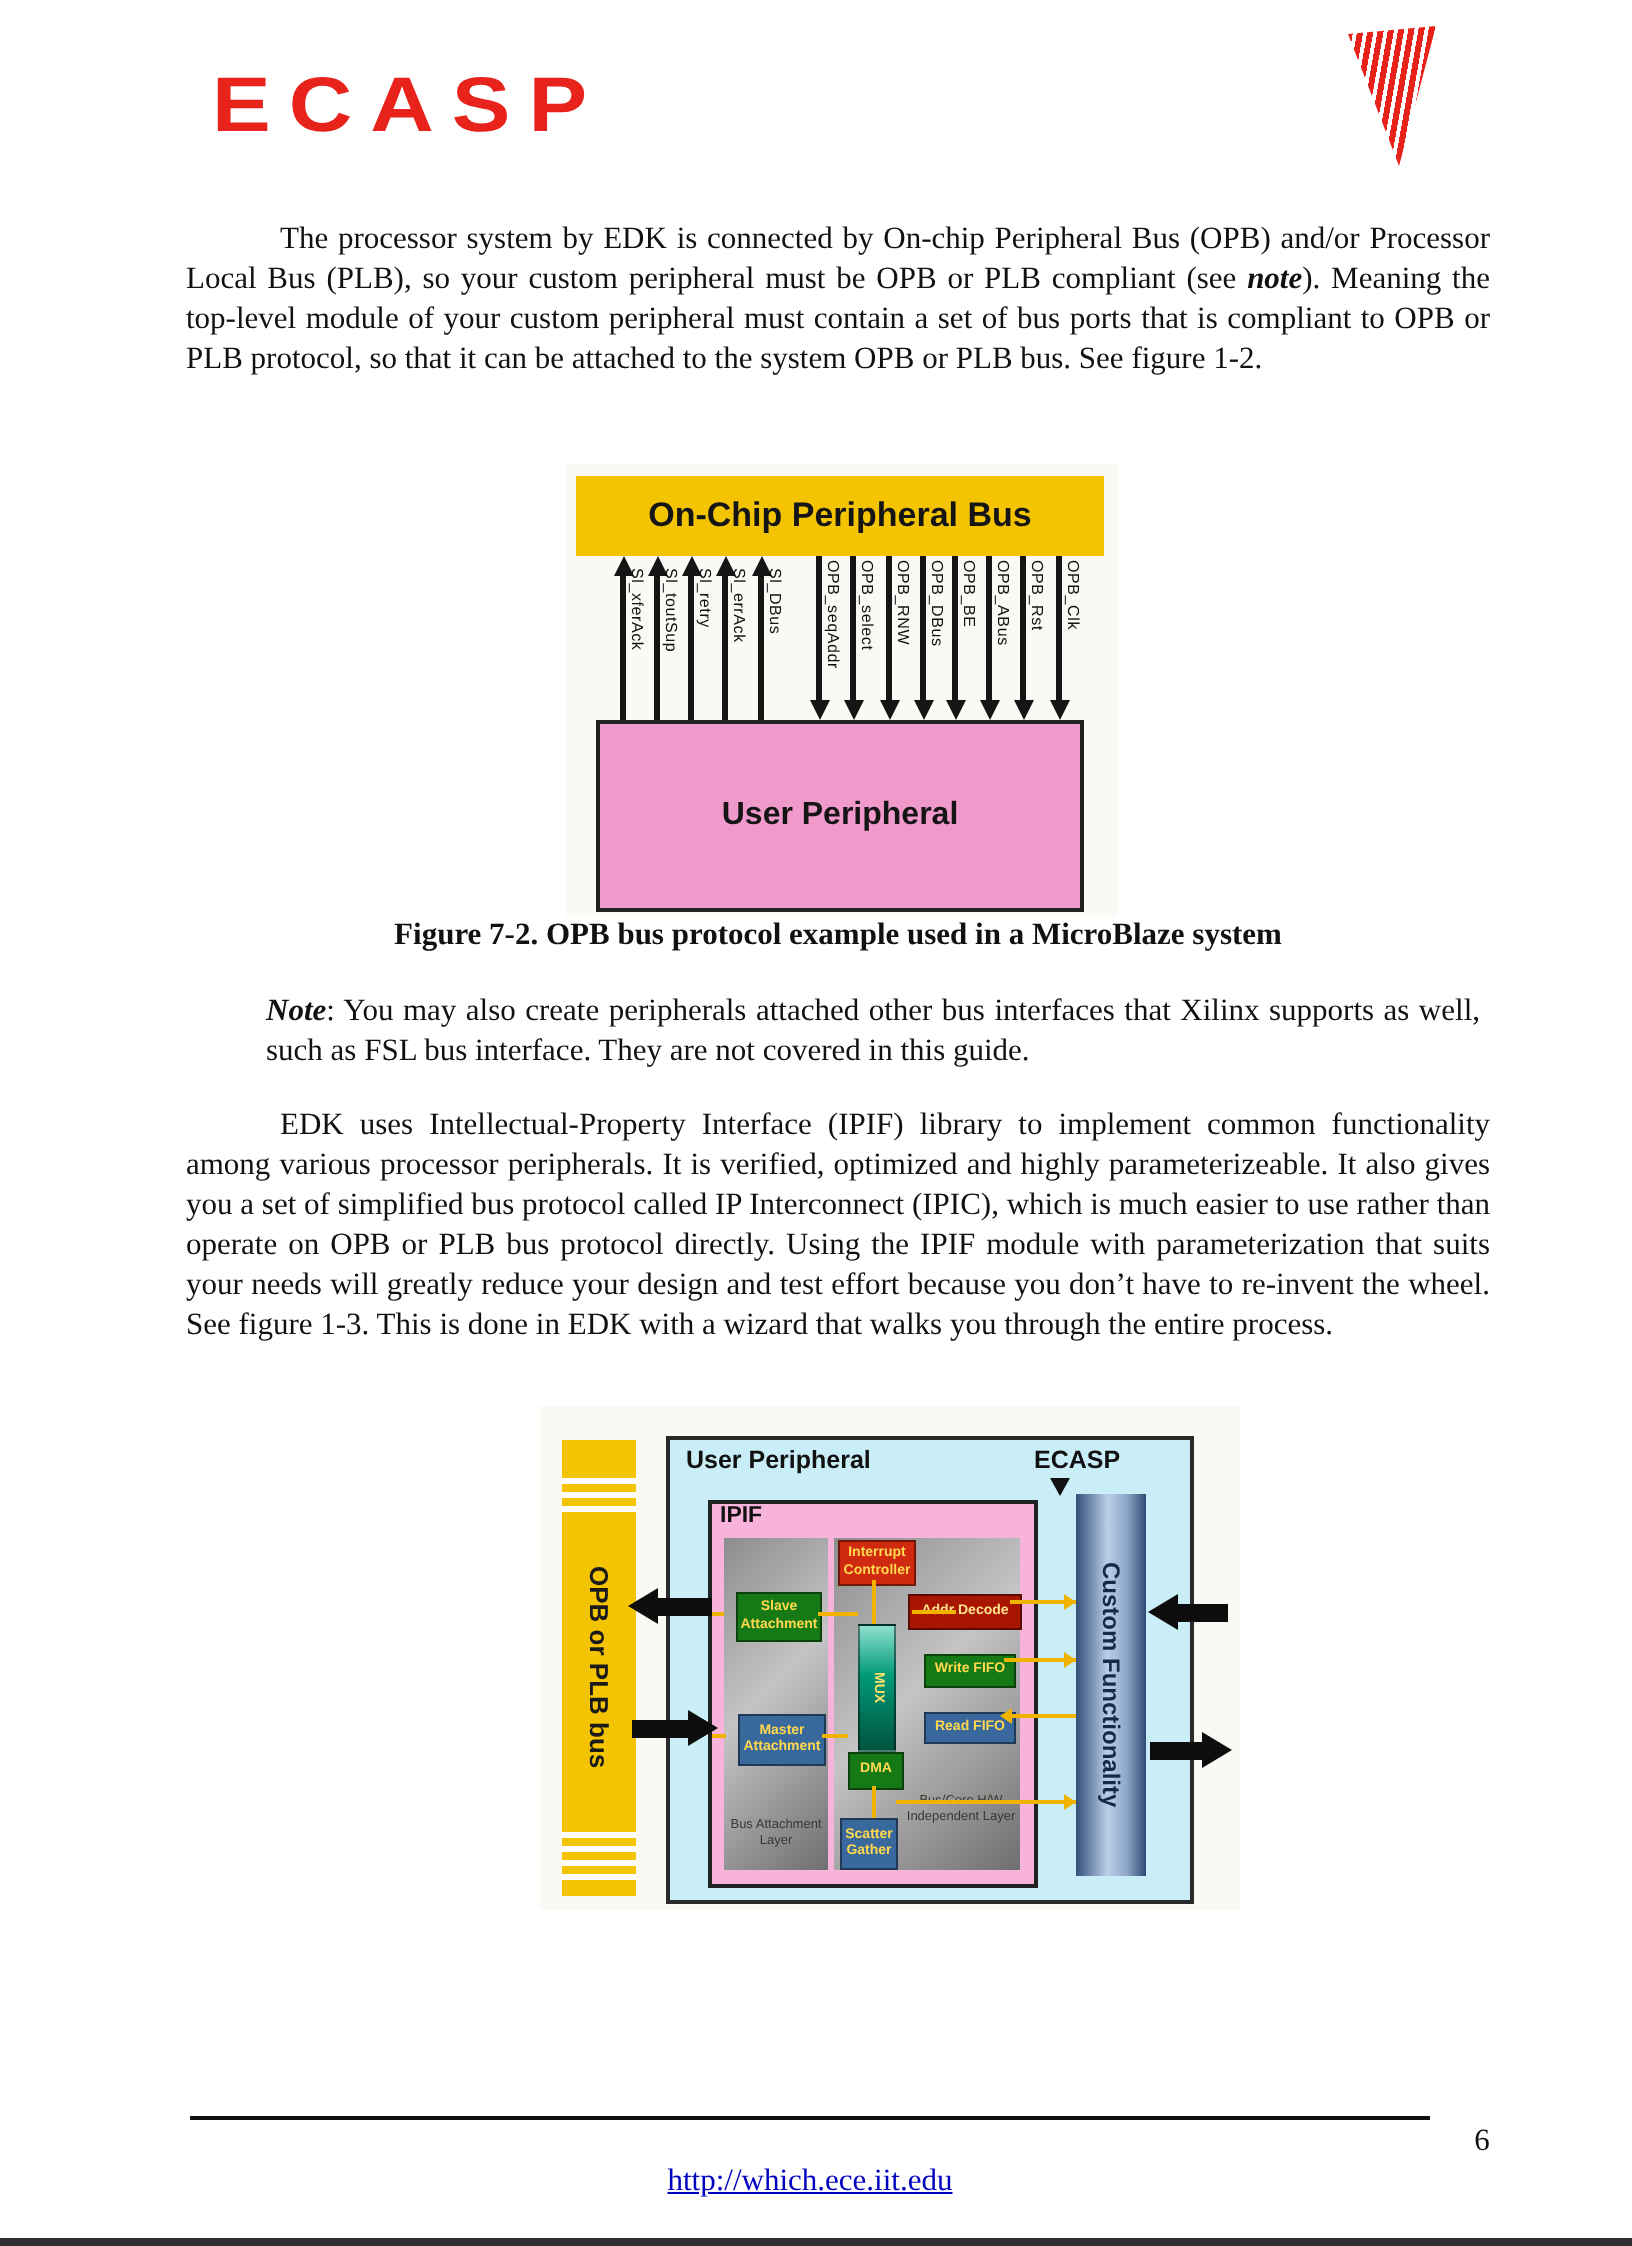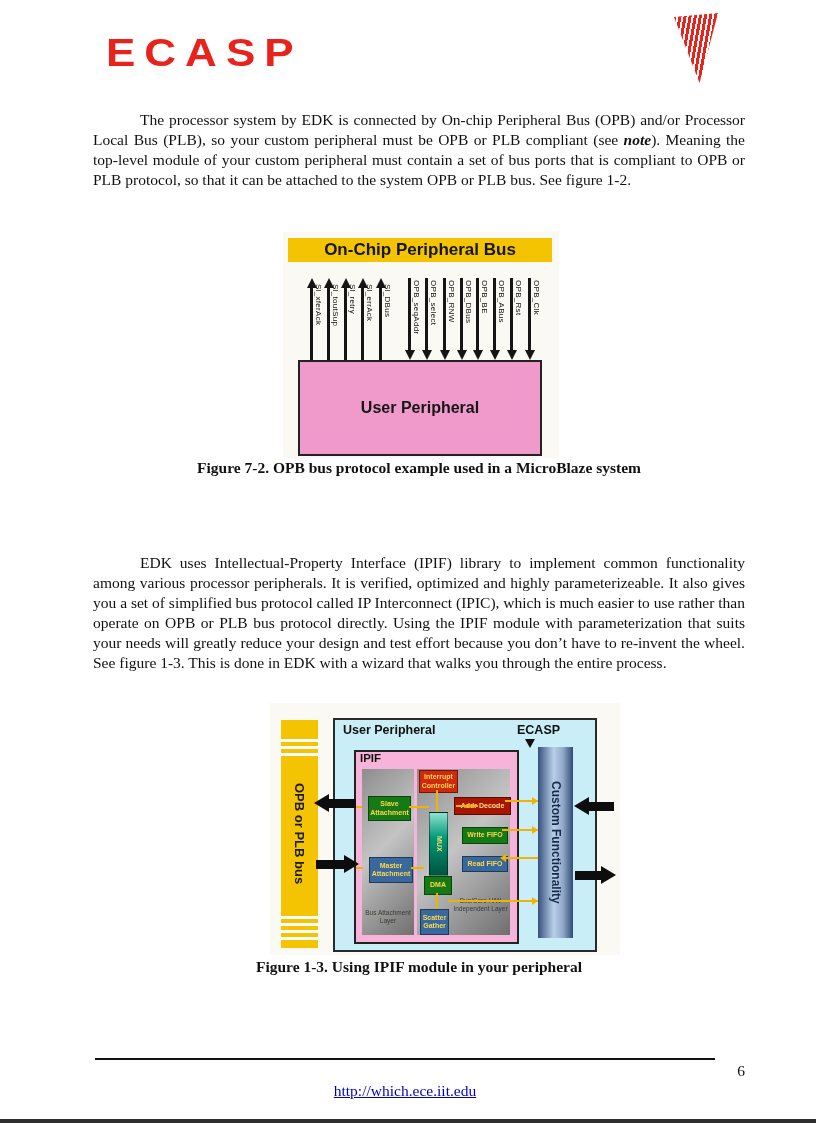--- a/index.html
+++ b/index.html
@@ -20,21 +20,21 @@
 
   
   .para{position:absolute;left:93px;width:652px;font-size:15.5px;line-height:20px;text-align:justify;}
   .indent{text-indent:47px;}
   .note-para{position:absolute;left:133px;width:607px;font-size:15.5px;line-height:20px;text-align:justify;}
   .bi{font-weight:bold;font-style:italic;}
   .caption{position:absolute;left:93px;width:652px;text-align:center;font-weight:bold;font-size:15.5px;}
 
   
   .fig12{position:absolute;left:283px;top:232px;width:276px;height:226px;background:#faf9f4;}
-  .opb-bus{position:absolute;left:5px;top:6px;width:264px;height:24px;background:#f4c403;
+  .opb-bus{position:absolute;left:5px;top:6px;width:264px;height:40px;background:#f4c403;
            display:flex;align-items:center;justify-content:center;
            font-family:"Liberation Sans",sans-serif;font-weight:bold;font-size:17px;color:#151515;}
   .user-periph{position:absolute;left:15px;top:128px;width:240px;height:92px;background:#ef9aca;
            border:2px solid #222;display:flex;align-items:center;justify-content:center;
            font-family:"Liberation Sans",sans-serif;font-weight:bold;font-size:16px;color:#151515;}
   .f12-line{position:absolute;width:3px;background:#151515;}
   .ah-up{position:absolute;width:0;height:0;border-left:5px solid transparent;
          border-right:5px solid transparent;border-bottom:10px solid #151515;}
   .ah-down{position:absolute;width:0;height:0;border-left:5px solid transparent;
          border-right:5px solid transparent;border-top:10px solid #151515;}
@@ -160,20 +160,21 @@
     <div class="ah-down" style="left:242px;top:118px"></div>
     <span class="sig" style="left:249px;top:48px">OPB_Clk</span>
 
     <div class="user-periph">
       <span>User Peripheral</span>
     </div>
   </div>
 
   <div class="caption" style="top:459px">Figure 7-2.  OPB bus protocol example used in a MicroBlaze system</div>
 
+  <p class="note-para" style="top:496px;margin:0;"><span class="bi">Note</span><span>: You may also create peripherals attached other bus interfaces that Xilinx supports as well, such as FSL bus interface.  They are not covered in this guide.</span></p>
 
   <p class="para indent" style="top:553px;margin:0;">EDK uses Intellectual-Property Interface (IPIF) library to implement common functionality among various processor peripherals.  It is verified, optimized and highly parameterizeable.  It also gives you a set of simplified bus protocol called IP Interconnect (IPIC), which is much easier to use rather than operate on OPB or PLB bus protocol directly.  Using the IPIF module with parameterization that suits your needs will greatly reduce your design and test effort because you don’t have to re-invent the wheel.  See figure 1-3.  This is done in EDK with a wizard that walks you through the entire process.</p>
 
   <div class="fig13">
 
     <div class="busbar">
       <div class="stripe" style="top:19px"></div>
       <div class="stripe" style="top:26px"></div>
       <div class="stripe" style="top:33px"></div>
       <div class="stripe" style="top:196px"></div>
@@ -236,21 +237,20 @@
     <div class="barrow" style="left:58px;top:96px;width:28px"></div>
     <div class="bh-left" style="left:44px;top:91px"></div>
     <div class="barrow" style="left:46px;top:157px;width:28px"></div>
     <div class="bh-right" style="left:74px;top:152px"></div>
     <div class="barrow" style="left:318px;top:99px;width:26px"></div>
     <div class="bh-left" style="left:304px;top:94px"></div>
     <div class="barrow" style="left:305px;top:168px;width:26px"></div>
     <div class="bh-right" style="left:331px;top:163px"></div>
   </div>
 
-  <div class="caption" style="top:958px">Figure 1-3.  Using IPIF module in your peripheral</div>
 
   <div class="foot-rule"></div>
   <div class="foot-page">6</div>
   <div class="foot-link">
     <a href="#">http://which.ece.iit.edu</a>
   </div>
 
   <div class="page-edge"></div>
 </div>
 

